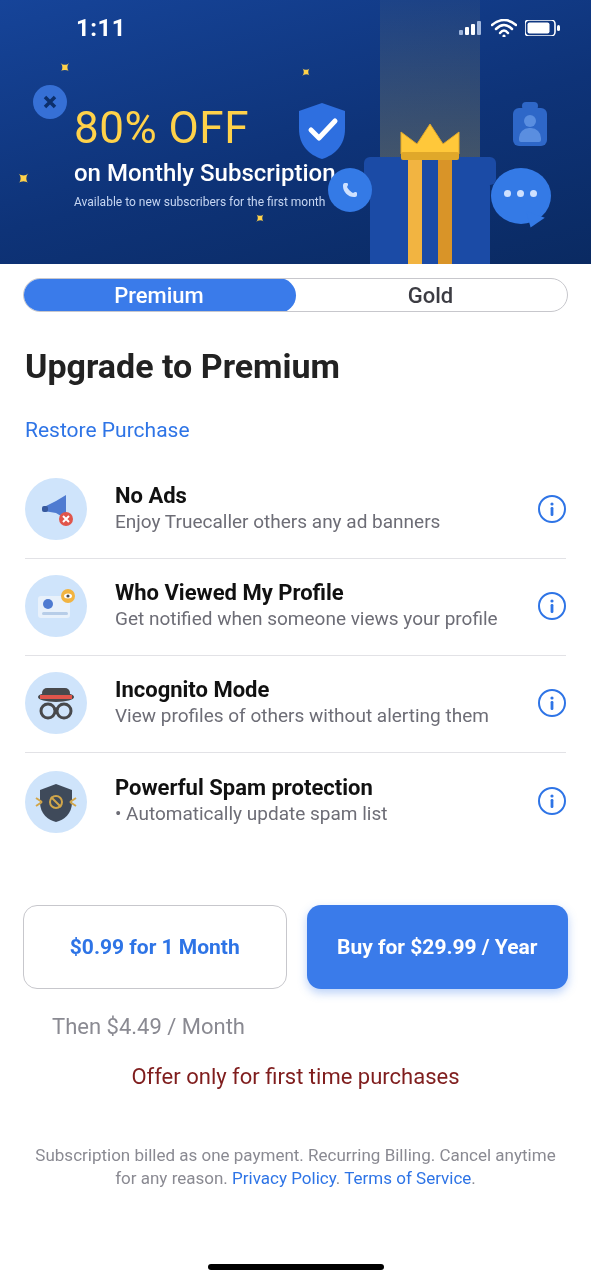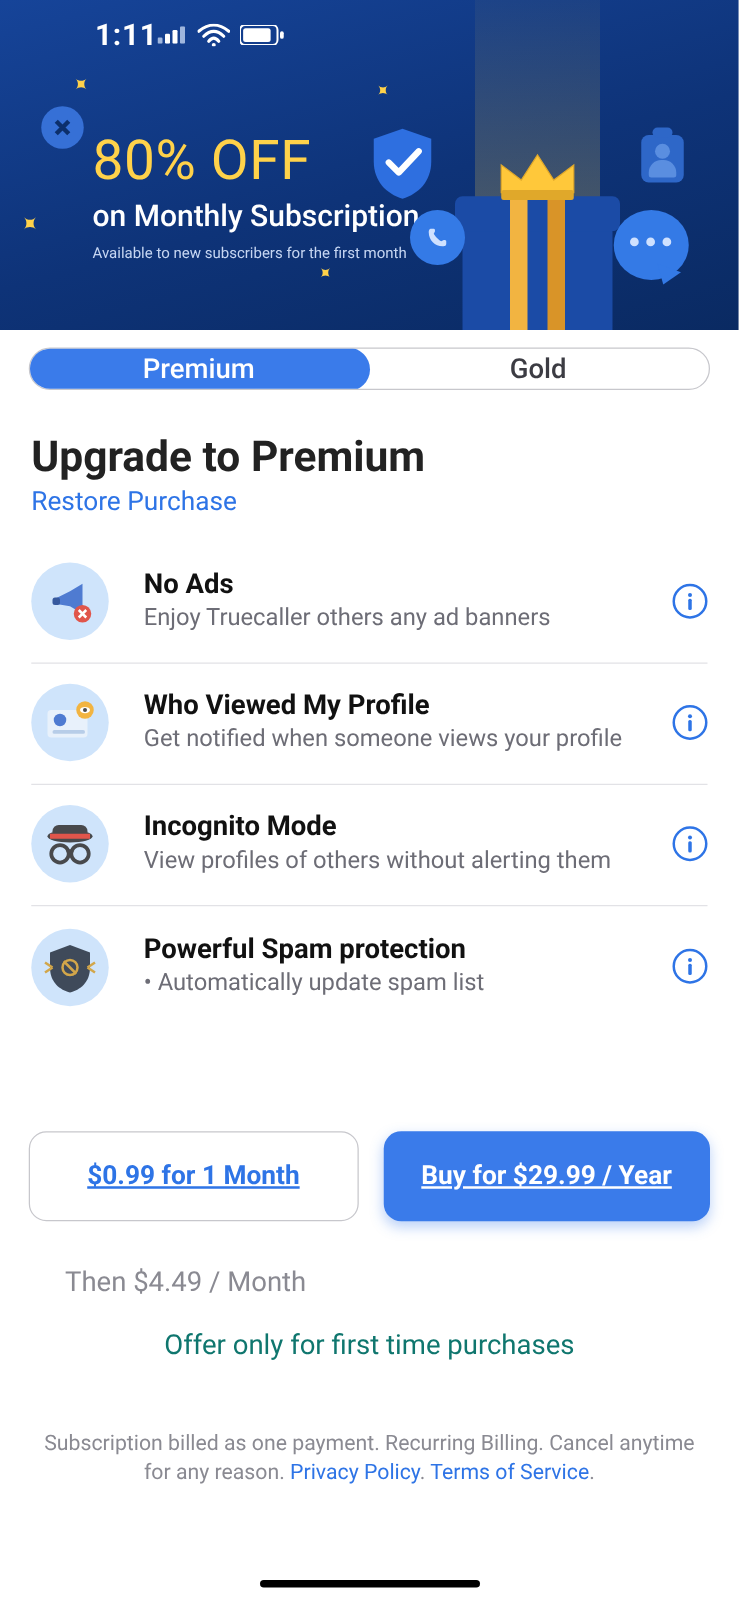--- a/index.html
+++ b/index.html
@@ -8,21 +8,21 @@
     width: 591px;
     height: 1280px;
     background: #fff;
     overflow: hidden;
     position: relative;
     color: #222;
   }
   
   .status-bar {
     position: absolute; top: 0; left: 0; right: 0; height: 55px;
-    display: flex; align-items: center; 
+    display: flex; align-items: center; justify-content: space-between;
     padding: 0 30px 0 76px;
     z-index: 20;
     color: #fff;
   }
   .status-bar .time { font-size: 24px; font-weight: 700; letter-spacing: 0.5px; }
   .status-bar .right { display: flex; align-items: center; gap: 8px; }
   .status-bar svg { display: block; }
 
   
   .hero {
@@ -97,21 +97,21 @@
   .segmented .seg.active {
     background:#3a7bea; color:#fff; border-radius:23px;
     margin:-1.5px; z-index:1;
   }
   .segmented .seg.inactive { color:#3c3c43; }
 
   .content {
     position:absolute; top:340px; left:0; right:0; padding: 0 25px;
   }
   .content h1 { font-size:34px; font-weight:700; color:#222; margin-top:6px;}
-  .restore { font-size:21px; font-weight:400; color:#2e74e6; margin-top:4px; cursor:pointer;}
+  .restore { font-size:21px; font-weight:400; color:#2e74e6; margin-top:32px; cursor:pointer;}
 
   .features { margin-top:34px; }
   .feature {
     display:flex; align-items:center; gap:28px;
     padding: 16px 0 18px 0;
     border-bottom:1px solid #e2e2e6;
   }
   .feature:first-child { padding-top:2px; }
   .feature .iconwrap {
     flex:0 0 62px; width:62px; height:62px; border-radius:50%;
@@ -128,37 +128,37 @@
   .feature.last { border-bottom:none; }
   .feature.last .iconwrap { align-self:flex-start; margin-top:2px;}
   .feature.last .txt .fd::before { content:""; }
 
   
   .pricing {
     position:absolute; left:23px; top:905px; width:545px;
     display:flex; gap:20px;
   }
   .pricing .pbtn {
-    flex:1; height:72px; border-radius:14px;
+    flex:1; height:84px; border-radius:14px;
     display:flex; align-items:center; justify-content:center;
-    font-size:21px; font-weight:700; cursor:pointer;text-decoration:underline;
+    font-size:21px; font-weight:700; cursor:pointer;
   }
   .pricing .pbtn.month {
     border:1.5px solid #c7c7cc; background:#fff; color:#2e74e6;
   }
   .pricing .pbtn.year {
     background:#3a7bea; color:#fff; box-shadow: 0 4px 10px rgba(58,123,234,0.35);
   }
   .then {
     position:absolute; left:52px; top:1014px;
     font-size:22px; color:#8a8a92;
   }
   .offer {
     position:absolute; left:0; right:0; top:1062px;
-    text-align:center; font-size:22px; color:#0f766e; padding:0 40px; line-height:1.35;
+    text-align:center; font-size:22px; color:#7f1d1d; padding:0 40px; line-height:1.35;
   }
   .legal {
     position:absolute; left:0; right:0; top:1144px;
     text-align:center; font-size:17px; color:#8a8a92; padding:0 30px; line-height:1.35;
   }
   .legal a { color:#2e74e6; text-decoration:none; cursor:pointer;}
 
   .home-indicator {
     position:absolute; bottom:10px; left:50%; transform:translateX(-50%);
     width:176px; height:6px; border-radius:4px; background:#000;

